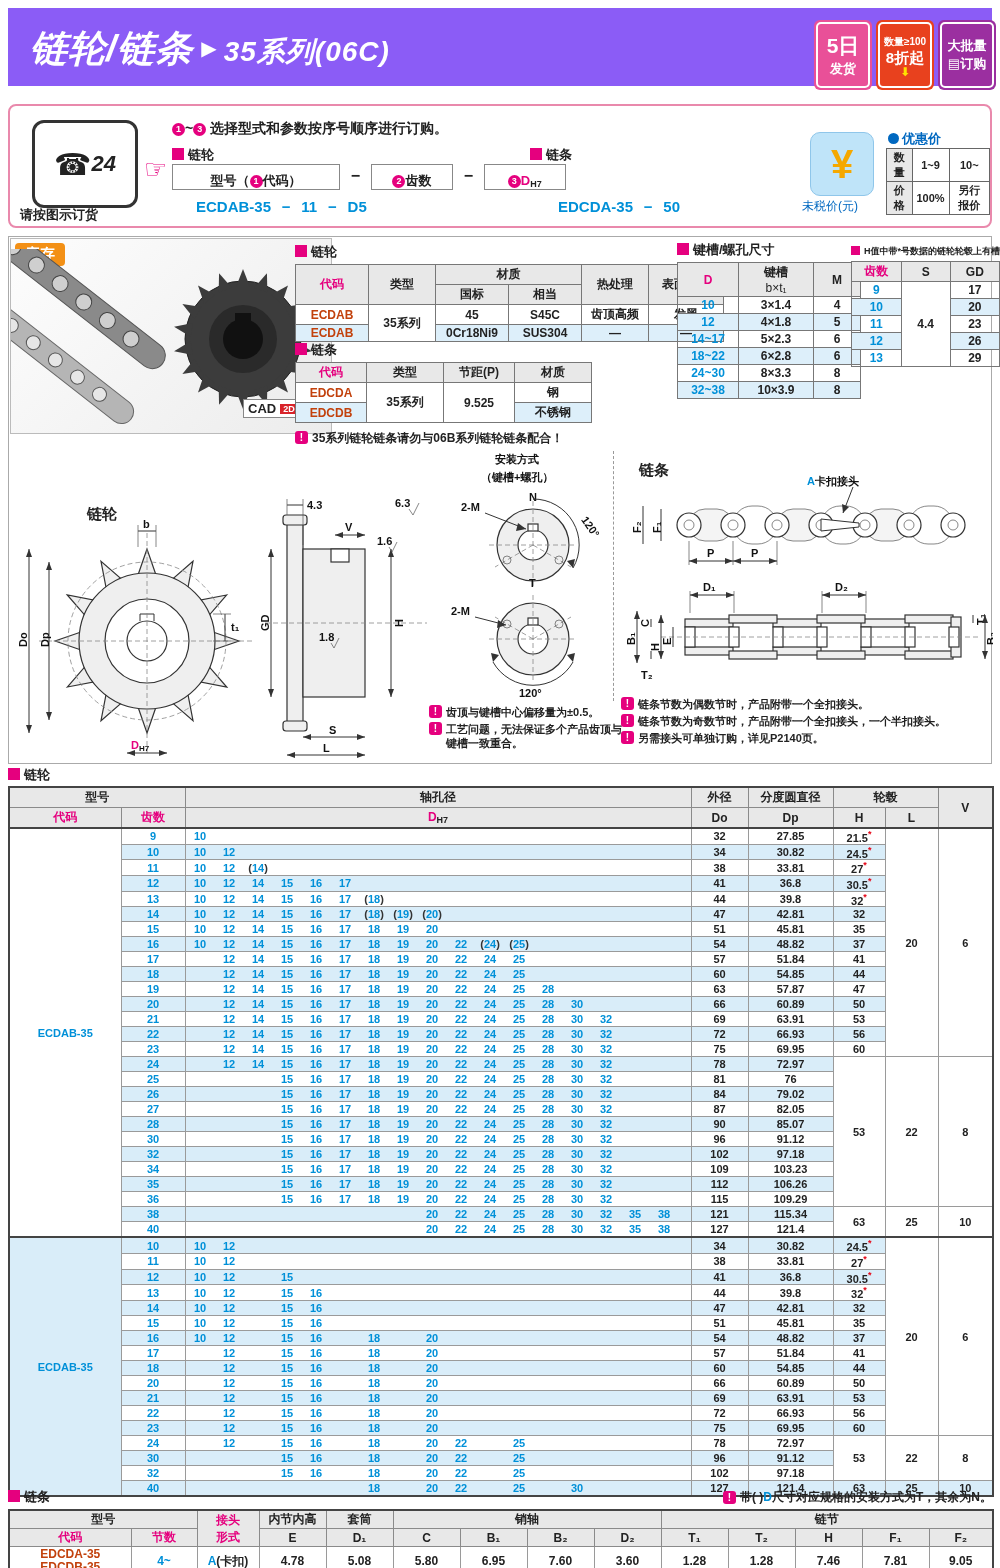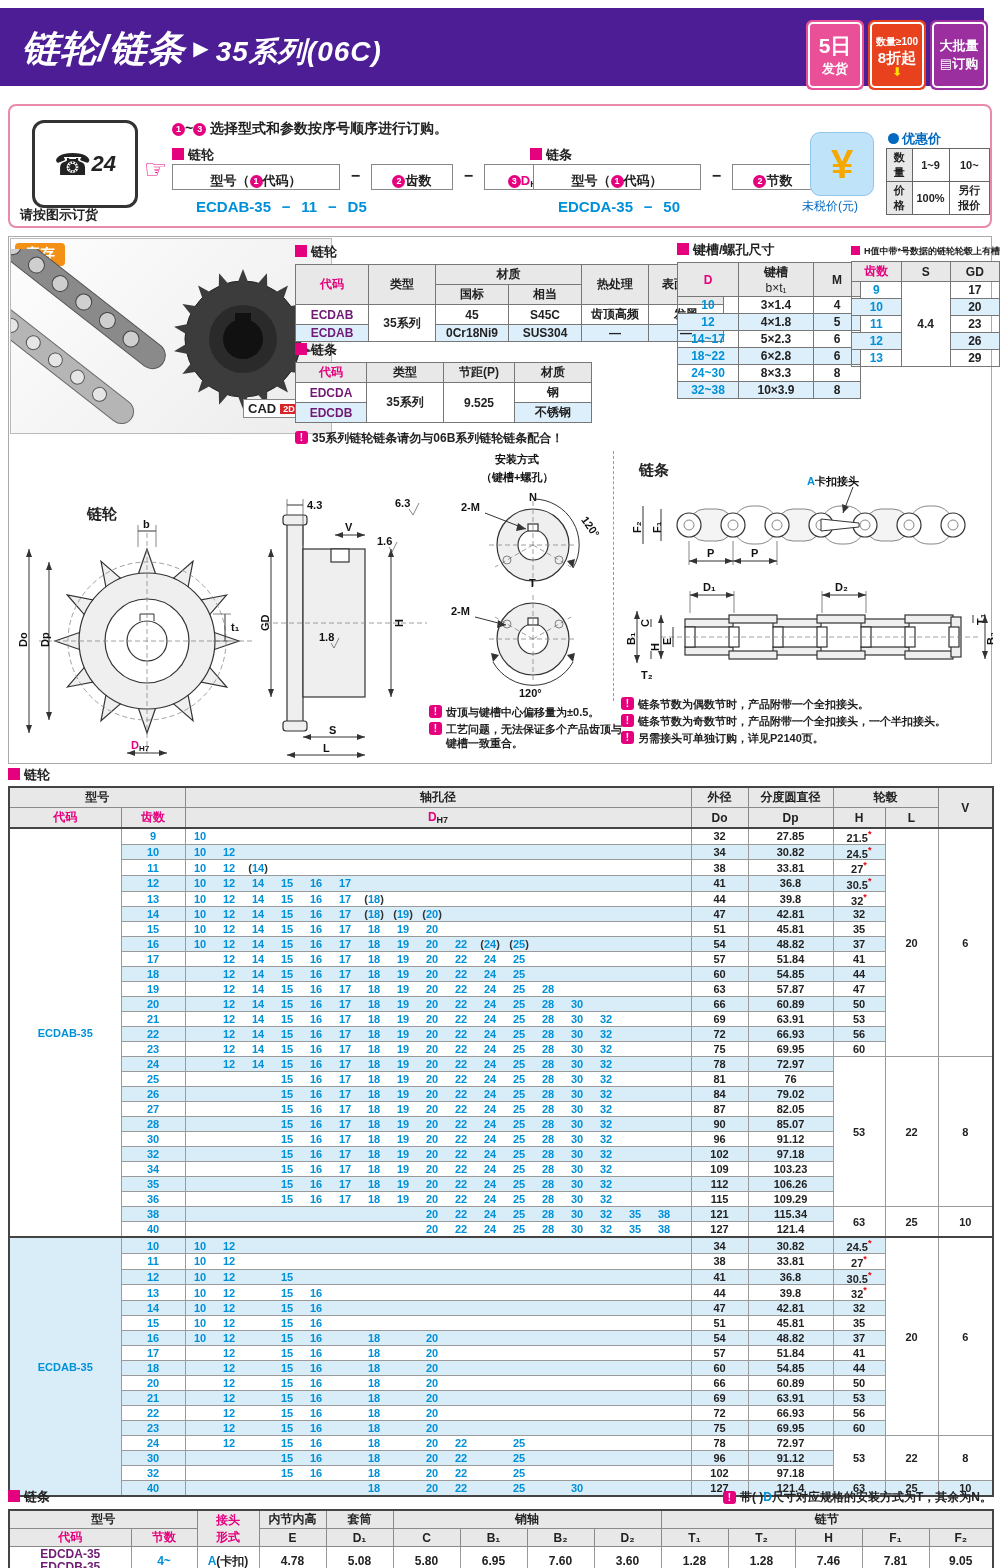--- a/index.html
+++ b/index.html
@@ -7,21 +7,21 @@
        font-family:"Liberation Sans","DejaVu Sans",sans-serif;color:#222;overflow:hidden}
   .abs{position:absolute}
   .mag{color:#e5007e}
   .blu{color:#0090d8}
   .sq{display:inline-block;width:12px;height:12px;background:#e5007e;margin-right:4px;vertical-align:-1px}
   .ni{display:inline-block;width:13px;height:13px;background:#e5007e;color:#fff;border-radius:3px;
       font-size:10px;font-weight:bold;text-align:center;line-height:13px;margin-right:4px;flex:0 0 13px}
   .cn{display:inline-flex;width:13px;height:13px;background:#e5007e;color:#fff;border-radius:50%;
       font-size:9px;font-weight:bold;align-items:center;justify-content:center;vertical-align:1px}
   
-  .hbar{left:0;top:8px;width:984px;height:78px;background:#4c1d95}
+  .hbar{left:8px;top:8px;width:984px;height:78px;background:#8b5cf6}
   .htitle{left:22px;top:16px;color:#fff;font-weight:bold;font-style:italic;font-size:37px;letter-spacing:1px}
   .hsub{font-size:28px;margin-left:6px}
   .harrow{font-style:normal;font-size:20px;vertical-align:6px;margin-left:8px}
   .badges{left:806px;top:12px;display:flex;gap:4px}
   .badge{width:58px;height:70px;border-radius:6px;padding:2px;box-sizing:border-box}
   .badge .in{width:100%;height:100%;border:2px solid #fff;border-radius:5px;box-sizing:border-box;
       display:flex;flex-direction:column;align-items:center;justify-content:center;color:#fff;font-weight:bold}
   .b1{background:#e95098}.b2{background:#e8411e}.b3{background:#9b2fa0}
   .b1 .l1{font-size:21px}.b1 .l2{font-size:13px}
   .b2 .l1{font-size:10px}.b2 .l2{font-size:15px}.b2 .ar{color:#ffe100;font-size:12px;line-height:8px}
@@ -56,21 +56,21 @@
   .cadw{left:232px;top:160px;display:flex;align-items:center;border:1px solid #888;background:#fff;font-weight:bold}
   .cadw .c{padding:1px 4px;font-size:13px}
   .cadw .d2{background:#d8232a;color:#fff;font-size:9px;padding:0 3px}
   .cadw .d3{background:#1d2f8f;color:#fff;font-size:9px;padding:0 3px}
   .seclab{font-size:13px;font-weight:bold}
   table.spec{border-collapse:collapse;font-size:12px;margin-top:3px}
   table.spec th,table.spec td{border:1px solid #777;text-align:center;padding:1px 5px;font-weight:bold}
   table.spec th{background:#e8e8e8}
   table.spec tr.r1 td{background:#fff}
   table.spec tr.r2 td{background:#ddeffa}
-  .codecell{color:#701a75}
+  .codecell{color:#c2410c}
   table.spec td.plain{background:#fff !important}
   
   table.kw{border-collapse:collapse;font-size:12px;margin-top:3px}
   table.kw th,table.kw td{border:1px solid #777;text-align:center;padding:1px 4px;font-weight:bold}
   table.kw th{background:#e8e8e8}
   table.kw td:first-child{color:#0090d8}
   table.kw tbody tr:nth-child(even) td{background:#ddeffa}
   .gtitle{font-size:9px;font-weight:bold;white-space:nowrap}
   table.gr{border-collapse:collapse;font-size:12px;margin-top:3px}
   table.gr th,table.gr td{border:1px solid #777;text-align:center;padding:1px 6px;font-weight:bold}
@@ -164,25 +164,20 @@
   </div>
   <div class="abs exrow" style="left:186px;top:92px">
     <span>ECDAB-35</span>
     <span class="fdash" style="color:#0090d8">−</span>
     <span>11</span>
     <span class="fdash" style="color:#0090d8">−</span>
     <span>D5</span>
   </div>
   <div class="abs slabel" style="left:520px;top:40px">
     <span class="sq"></span><span>链条</span>
-  </div>
-  <div class="abs" style="left:523px;top:58px">
-    <span class="fbox" style="width:150px"><span>型号（</span><span class="cn">1</span><span>代码）</span></span>
-    <span class="fdash">−</span>
-    <span class="fbox" style="width:64px"><span class="cn">2</span><span>节数</span></span>
   </div>
   <div class="abs exrow" style="left:548px;top:92px">
     <span>EDCDA-35</span>
     <span class="fdash" style="color:#0090d8">−</span>
     <span>50</span>
   </div>
   <div class="abs yenbox">
       <span>¥</span>
     </div>
   <div class="abs yencap">未税价(元)</div>

